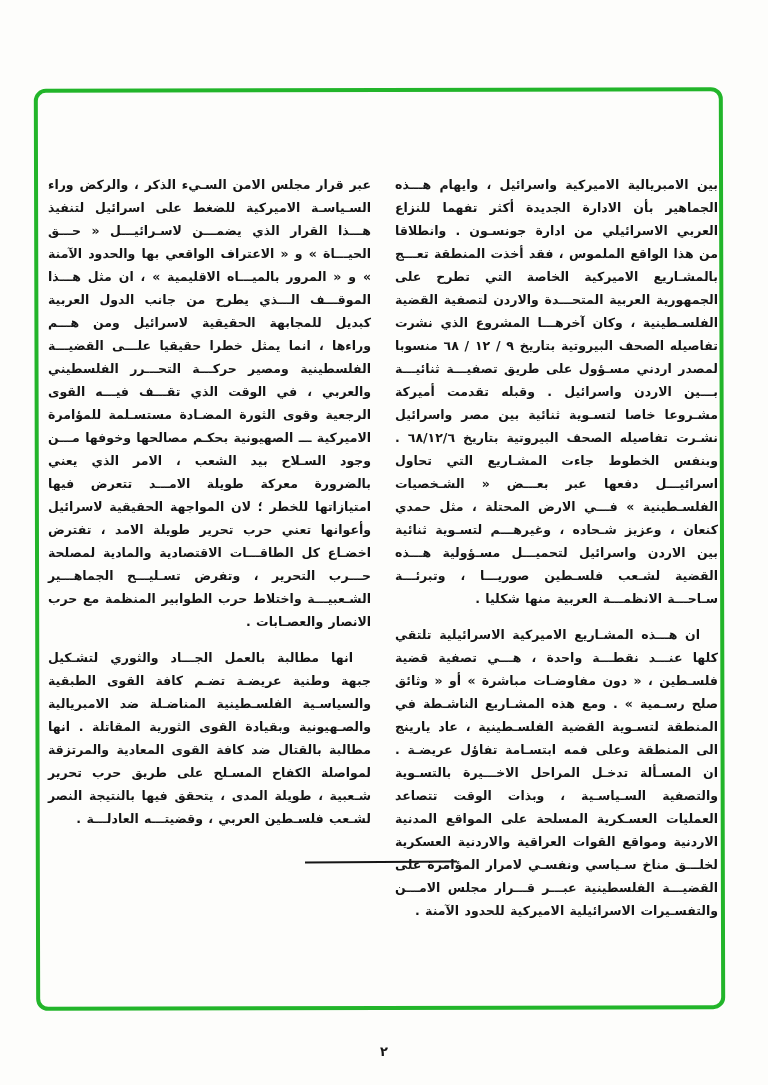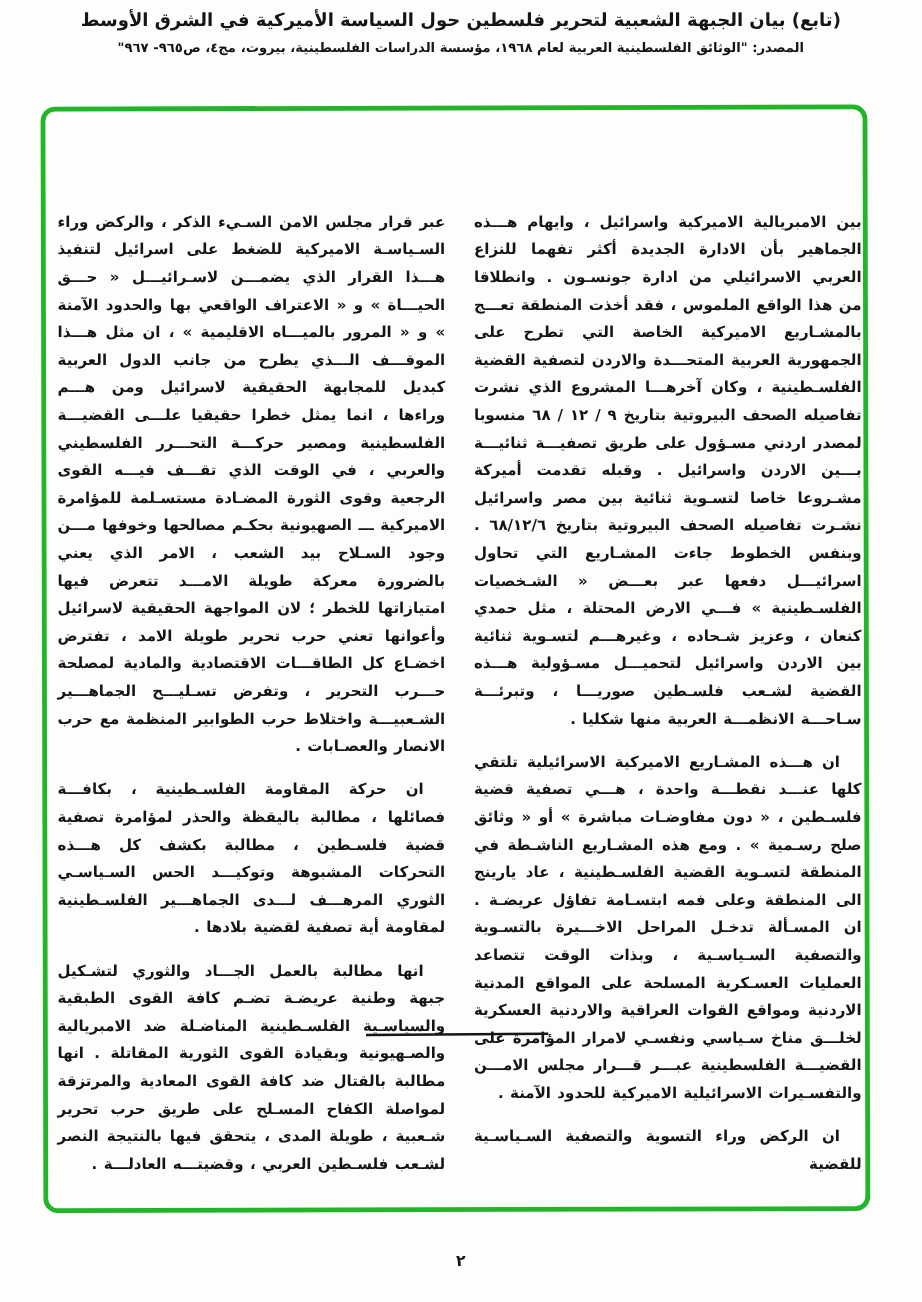--- a/index.html
+++ b/index.html
@@ -77,38 +77,32 @@
     text-align: center;
     font-size: 13px;
     font-weight: bold;
   }
 </style>
 </head>
 <body>
 
 <div class="page">
 
-  <div class="header">
-    <div class="doc-title">(تابع) بيان الجبهة الشعبية لتحرير فلسطين حول السياسة الأميركية في الشرق الأوسط</div>
-    <div class="doc-source">المصدر: "الوثائق الفلسطينية العربية لعام ١٩٦٨، مؤسسة الدراسات الفلسطينية، بيروت، مج٤، ص٩٦٥- ٩٦٧"</div>
-  </div>
 
   <div class="frame"></div>
 
   <div class="columns">
 
     <div class="col">
       <p>بين الامبريالية الاميركية واسرائيل ، وايهام هـــذه الجماهير بأن الادارة الجديدة أكثر تفهما للنزاع العربي الاسرائيلي من ادارة جونسـون . وانطلاقا من هذا الواقع الملموس ، فقد أخذت المنطقة تعـــج بالمشـاريع الاميركية الخاصة التي تطرح على الجمهورية العربية المتحـــدة والاردن لتصفية القضية الفلسـطينية ، وكان آخرهـــا المشروع الذي نشرت تفاصيله الصحف البيروتية بتاريخ ٩ / ١٢ / ٦٨ منسوبا لمصدر اردني مسـؤول على طريق تصفيـــة ثنائيـــة بـــين الاردن واسرائيل . وقبله تقدمت أميركة مشـروعا خاصا لتسـوية ثنائية بين مصر واسرائيل نشـرت تفاصيله الصحف البيروتية بتاريخ ٦٨/١٢/٦ . وبنفس الخطوط جاءت المشـاريع التي تحاول اسرائيـــل دفعها عبر بعـــض « الشـخصيات الفلسـطينية » فـــي الارض المحتلة ، مثل حمدي كنعان ، وعزيز شـحاده ، وغيرهـــم لتسـوية ثنائية بين الاردن واسرائيل لتحميـــل مسـؤولية هـــذه القضية لشـعب فلسـطين صوريـــا ، وتبرئـــة سـاحـــة الانظمـــة العربية منها شكليا .</p>
       <p class="indent">ان هـــذه المشـاريع الاميركية الاسرائيلية تلتقي كلها عنـــد نقطـــة واحدة ، هـــي تصفية قضية فلسـطين ، « دون مفاوضـات مباشرة » أو « وثائق صلح رسـمية » . ومع هذه المشـاريع الناشـطة في المنطقة لتسـوية القضية الفلسـطينية ، عاد يارينج الى المنطقة وعلى فمه ابتسـامة تفاؤل عريضـة . ان المسـألة تدخـل المراحل الاخـــيرة بالتسـوية والتصفية السـياسـية ، وبذات الوقت تتصاعد العمليات العسـكرية المسلحة على المواقع المدنية الاردنية ومواقع القوات العراقية والاردنية العسكرية لخلـــق مناخ سـياسي ونفسـي لامرار المؤامرة على القضيـــة الفلسطينية عبـــر قـــرار مجلس الامـــن والتفسـيرات الاسرائيلية الاميركية للحدود الآمنة .</p>
-      <p class="indent">ان الركض وراء التسوية والتصفية السـياسـية للقضية</p>
     </div>
 
     <div class="col">
       <p>عبر قرار مجلس الامن السـيء الذكر ، والركض وراء السـياسـة الاميركية للضغط على اسرائيل لتنفيذ هـــذا القرار الذي يضمـــن لاسـرائيـــل « حـــق الحيـــاة » و « الاعتراف الواقعي بها والحدود الآمنة » و « المرور بالميـــاه الاقليمية » ، ان مثل هـــذا الموقـــف الـــذي يطرح من جانب الدول العربية كبديل للمجابهة الحقيقية لاسرائيل ومن هـــم وراءها ، انما يمثل خطرا حقيقيا علـــى القضيـــة الفلسطينية ومصير حركـــة التحـــرر الفلسطيني والعربي ، في الوقت الذي تقـــف فيـــه القوى الرجعية وقوى الثورة المضـادة مستسـلمة للمؤامرة الاميركية ـــ الصهيونية بحكـم مصالحها وخوفها مـــن وجود السـلاح بيد الشعب ، الامر الذي يعني بالضرورة معركة طويلة الامـــد تتعرض فيها امتيازاتها للخطر ؛ لان المواجهة الحقيقية لاسرائيل وأعوانها تعني حرب تحرير طويلة الامد ، تفترض اخضـاع كل الطاقـــات الاقتصادية والمادية لمصلحة حـــرب التحرير ، وتفرض تسـليـــح الجماهـــير الشـعبيـــة واختلاط حرب الطوابير المنظمة مع حرب الانصار والعصـابات .</p>
-      <p class="indent">ان حركة المقاومة الفلسـطينية ، بكافـــة فصائلها ، مطالبة باليقظة والحذر لمؤامرة تصفية قضية فلسـطين ، مطالبة بكشف كل هـــذه التحركات المشبوهة وتوكيـــد الحس السـياسـي الثوري المرهـــف لـــدى الجماهـــير الفلسـطينية لمقاومة أية تصفية لقضية بلادها .</p>
       <p class="indent">انها مطالبة بالعمل الجـــاد والثوري لتشـكيل جبهة وطنية عريضـة تضـم كافة القوى الطبقية والسياسـية الفلسـطينية المناضـلة ضد الامبريالية والصـهيونية وبقيادة القوى الثورية المقاتلة . انها مطالبة بالقتال ضد كافة القوى المعادية والمرتزقة لمواصلة الكفاح المسـلح على طريق حرب تحرير شـعبية ، طويلة المدى ، يتحقق فيها بالنتيجة النصر لشـعب فلسـطين العربي ، وقضيتـــه العادلـــة .</p>
     </div>
 
   </div>
 
   <div class="footnote-rule"></div>
 
   <div class="page-number">٢</div>
 
 </div>

